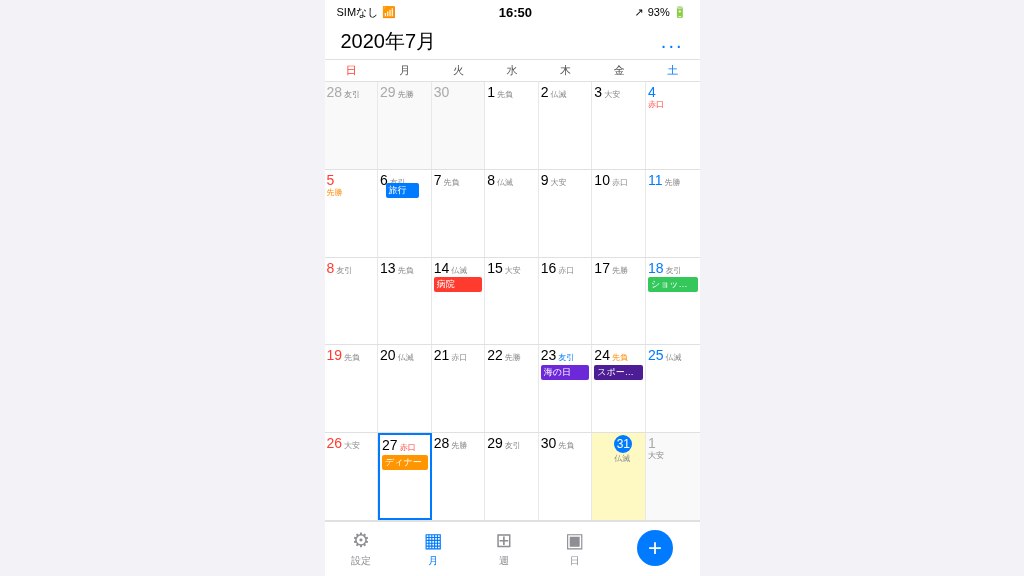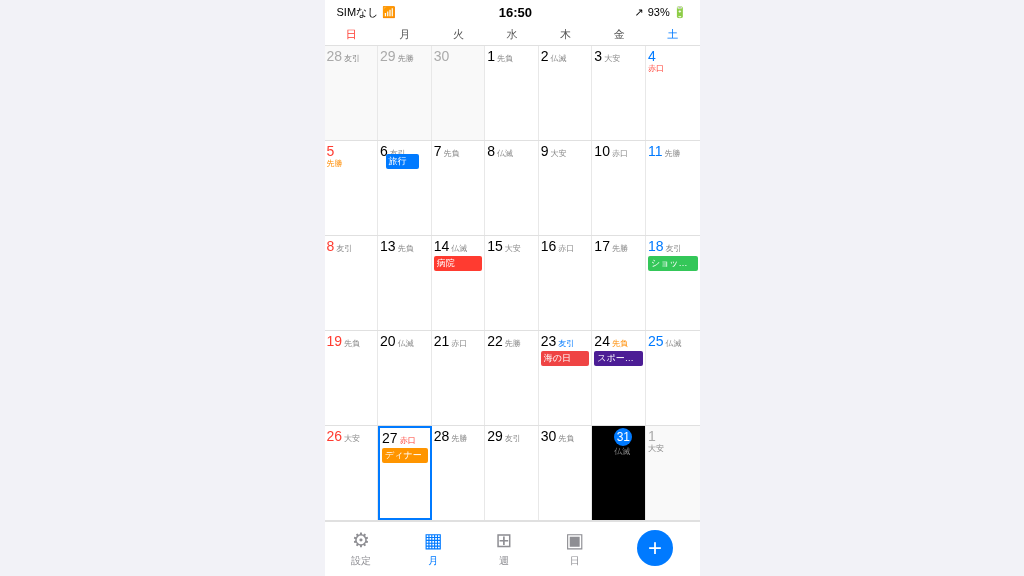--- a/index.html
+++ b/index.html
@@ -112,21 +112,21 @@
       overflow: hidden;
       text-overflow: ellipsis;
     }
     .event-blue { background: #007aff; }
     .event-red { background: #ff3b30; }
     .event-green { background: #34c759; }
     .event-orange { background: #ff9500; }
     .event-purple { background: #4c1d95; }
     .event-cyan { background: #5ac8fa; }
     .today-highlight {
-      background: #000000;
+      background: #fef9c3;
       padding-left: 22px;
     }
     .selected-day {
       border: 2px solid #007aff;
     }
     .bottom-bar {
       display: flex;
       justify-content: space-around;
       align-items: center;
       padding: 6px 0 8px;
@@ -168,20 +168,24 @@
       <span>📶</span>
     </div>
     <div class="status-center">16:50</div>
     <div class="status-right">
       <span>↗</span>
       <span>93%</span>
       <span>🔋</span>
     </div>
   </div>
 
+  <div class="header">
+    <div class="header-title">2020年7月</div>
+    <div class="header-dots">...</div>
+  </div>
 
   <div class="calendar">
 
     <div class="weekday-row">
       <div class="weekday-cell sunday">日</div>
       <div class="weekday-cell">月</div>
       <div class="weekday-cell">火</div>
       <div class="weekday-cell">水</div>
       <div class="weekday-cell">木</div>
       <div class="weekday-cell">金</div>
@@ -351,21 +355,21 @@
           <div class="day-header">
               <span class="day-number">22</span>
               <span class="rokuyo">先勝</span>
             </div>
         </div>
         <div class="day-cell">
           <div class="day-header">
               <span class="day-number">23</span>
               <span class="rokuyo" style="color:#007aff;">友引</span>
             </div>
-          <div class="event-bar event-cyan" style="background:#ef4444;">海の日</div>
+          <div class="event-bar event-cyan" style="background:#6d28d9;">海の日</div>
         </div>
         <div class="day-cell">
           <div class="day-header">
               <span class="day-number">24</span>
               <span class="rokuyo" style="color:#ff8c00;">先負</span>
             </div>
           <div class="event-bar event-purple">スポーツの</div>
         </div>
         <div class="day-cell">
           <div class="day-header">

